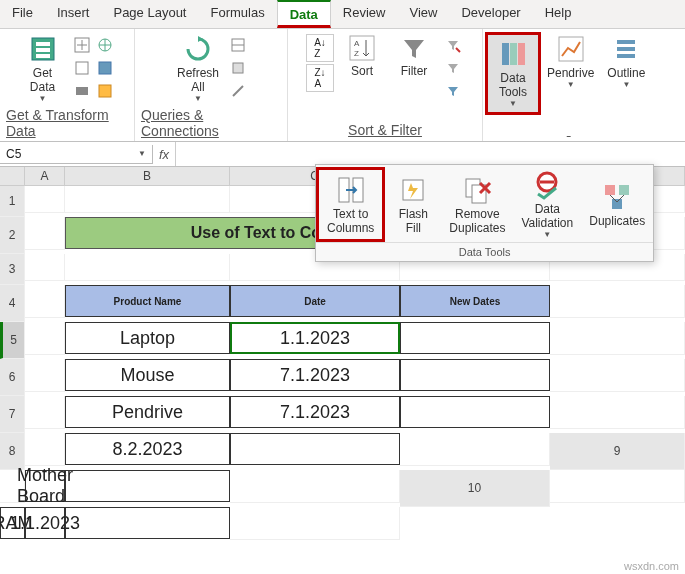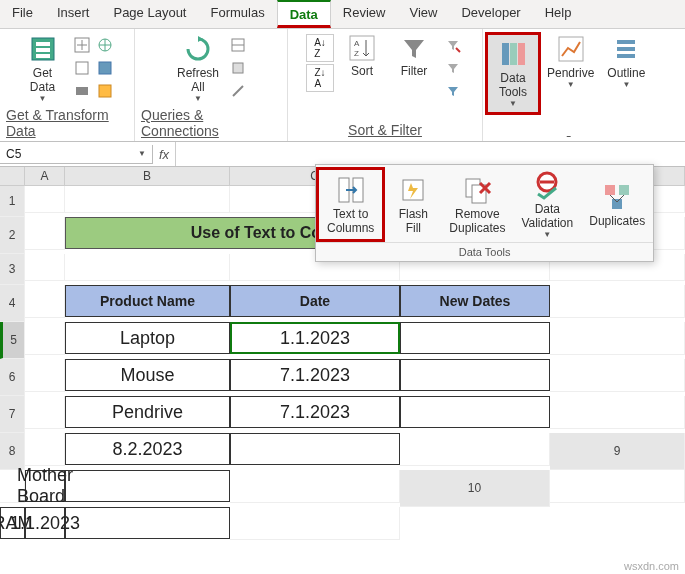--- a/index.html
+++ b/index.html
@@ -168,21 +168,21 @@
   border: 1px solid #555 !important;
   height:30px;
 }
 .th {
   background: #a9bde6 !important;
   border: 1px solid #333 !important;
   font-weight: bold;
   display: flex;
   align-items: center;
   justify-content: center;
-  font-size: 14px;
+  font-size: 10px;
   height:30px;
   text-align:right;
 }
 .td {
   border: 1px solid #333 !important;
   display: flex;
   align-items: center;
   justify-content: center;
   font-size: 18px;
   height:30px;

